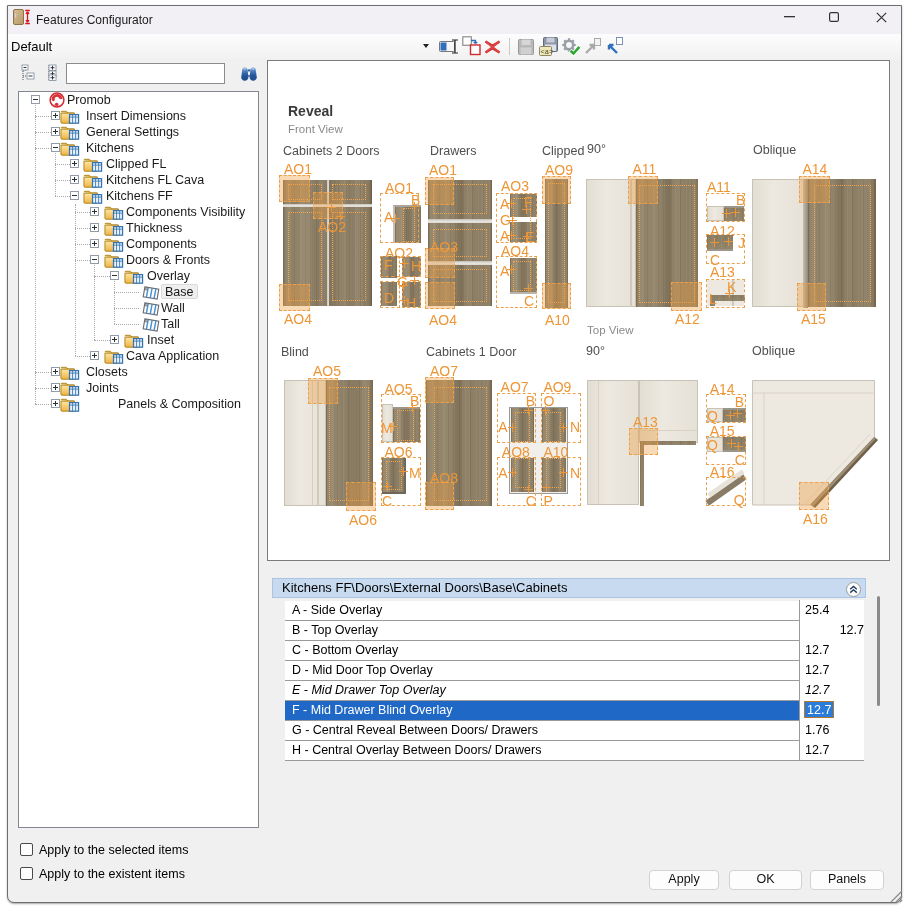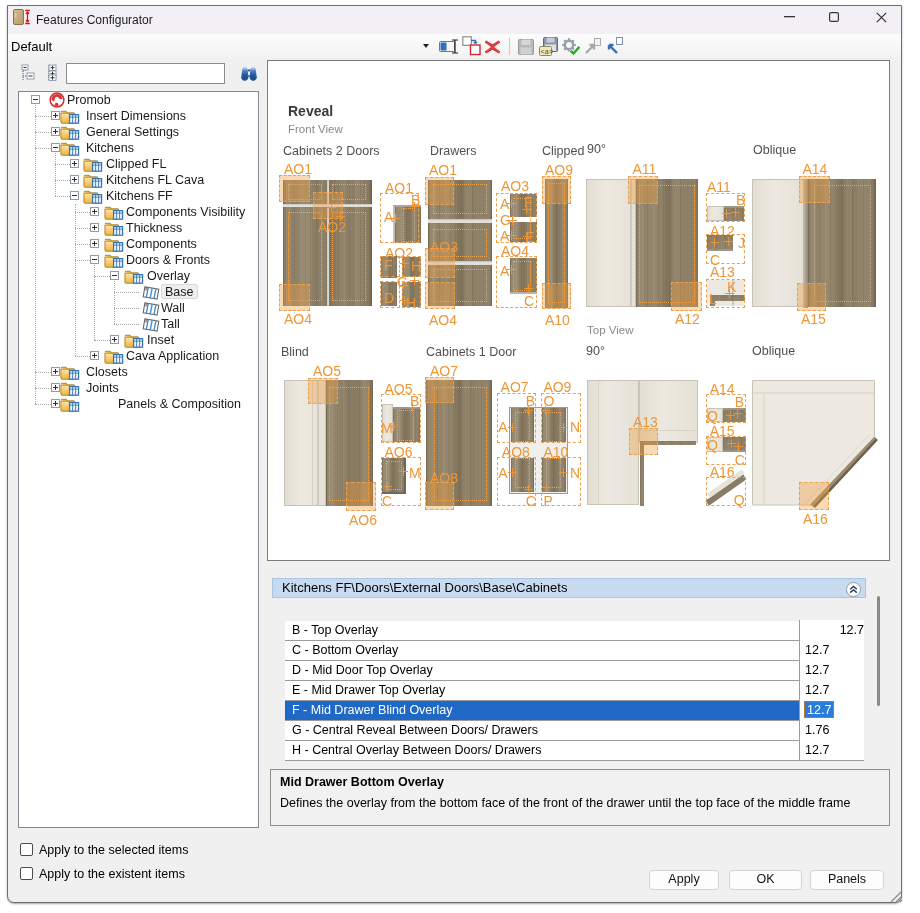--- a/index.html
+++ b/index.html
@@ -675,55 +675,55 @@
 </svg>
 <div class="obox" style="left:531.2px;top:421.4px;width:30.3px;height:27.7px;"></div>
 <div class="olabel" style="left:535px;top:449.5px;">A16</div>
 </div>
 <div id="thead">Kitchens FF\Doors\External Doors\Base\Cabinets</div>
 <div style="position:absolute;left:846px;top:582px;width:15px;height:15px;border:1px solid #9b9b9b;border-radius:50%;background:#fdfdfd;z-index:3;">
   <svg width="13" height="13" style="position:absolute;left:0;top:0;" viewBox="0 0 13 13">
         <path d="M3.2 6.2 L6.5 3.4 L9.8 6.2 M3.2 9.6 L6.5 6.8 L9.8 9.6" fill="none" stroke="#1d3a5f" stroke-width="1.4"></path>
       </svg>
 </div>
+<div class="prow" style="top:601px;">
+      <span class="pname">A - Side Overlay</span>
+      <span class="pval">25.4</span>
+    </div>
 <div class="prow" style="top:621px;text-align:right;">
       <span class="pname">B - Top Overlay</span>
       <span class="pval">12.7</span>
     </div>
 <div class="prow" style="top:641px;">
       <span class="pname">C - Bottom Overlay</span>
       <span class="pval">12.7</span>
     </div>
 <div class="prow" style="top:661px;">
       <span class="pname">D - Mid Door Top Overlay</span>
       <span class="pval">12.7</span>
     </div>
-<div class="prow" style="top:681px;">
+<div class="prow" style="top:681px;font-style:italic;">
       <span class="pname">E - Mid Drawer Top Overlay</span>
       <span class="pval">12.7</span>
     </div>
 <div class="prow" style="top:701px;background:#2068c6;color:#fff;">
       <span class="pname">F - Mid Drawer Blind Overlay</span>
       <span class="pval">
         <span style="position:absolute;left:4px;top:1px;height:17px;line-height:17px;background:#2b7cd9;color:#fff;padding:0 2px;border:1px solid #b5782a;">12.7</span>
       </span>
     </div>
 <div class="prow" style="top:721px;">
       <span class="pname">G - Central Reveal Between Doors/ Drawers</span>
       <span class="pval">1.76</span>
     </div>
 <div class="prow" style="top:741px;">
       <span class="pname">H - Central Overlay Between Doors/ Drawers</span>
       <span class="pval">12.7</span>
     </div>
 <div style="position:absolute;left:877px;top:596px;width:3px;height:110px;background:#8a8a8a;border-radius:1.5px;"></div>
-<div id="descbox">
-  <div style="position:absolute;left:9px;top:5px;font-weight:bold;">Mid Drawer Bottom Overlay</div>
-  <div style="position:absolute;left:9px;top:26px;">Defines the overlay from the bottom face of the front of the drawer until the top face of the middle frame</div>
-</div>
 <div class="btn" style="left:649px;width:70px;">Apply</div>
 <div class="btn" style="left:729px;width:73px;">OK</div>
 <div class="btn" style="left:810px;width:74px;">Panels</div>
 <div class="cb" style="top:843px;"></div>
 <div class="cbl" style="top:843px;">Apply to the selected items</div>
 <div class="cb" style="top:867px;"></div>
 <svg style="position:absolute;left:890px;top:890px;" width="13" height="13" viewBox="0 0 13 13">
       <path d="M12 1 L1 12 M12 6 L6 12 M12 10 L10 12" stroke="#8a8a8a" stroke-width="1.2"></path>
     </svg>
 <div class="cbl" style="top:867px;">Apply to the existent items</div>

